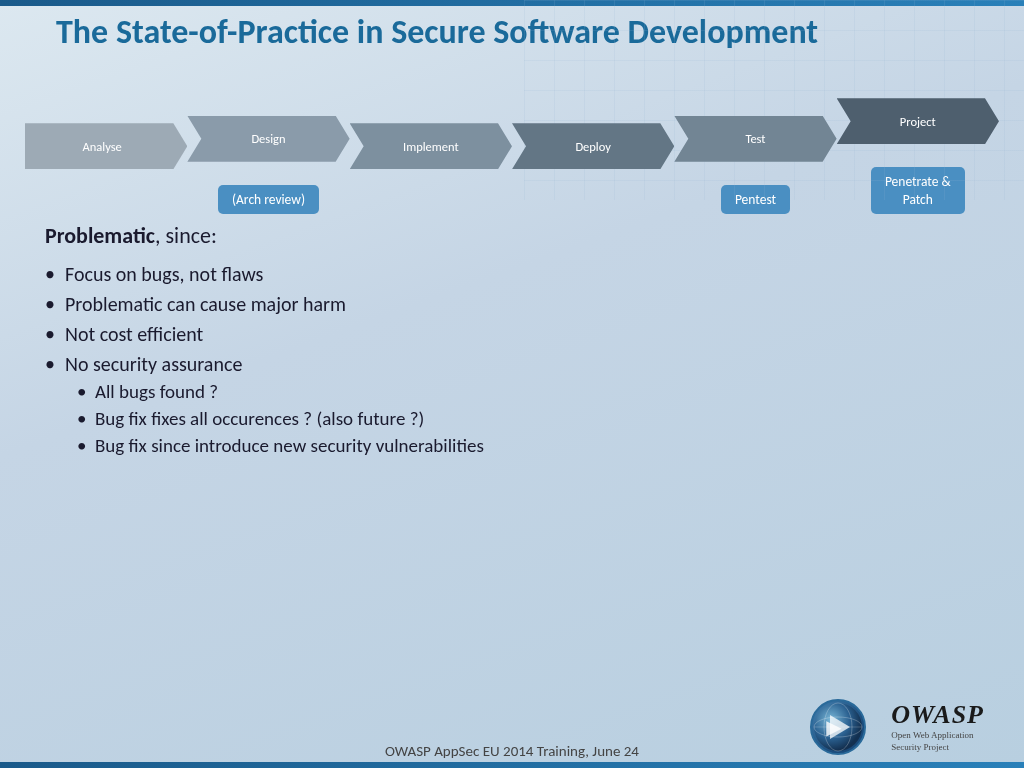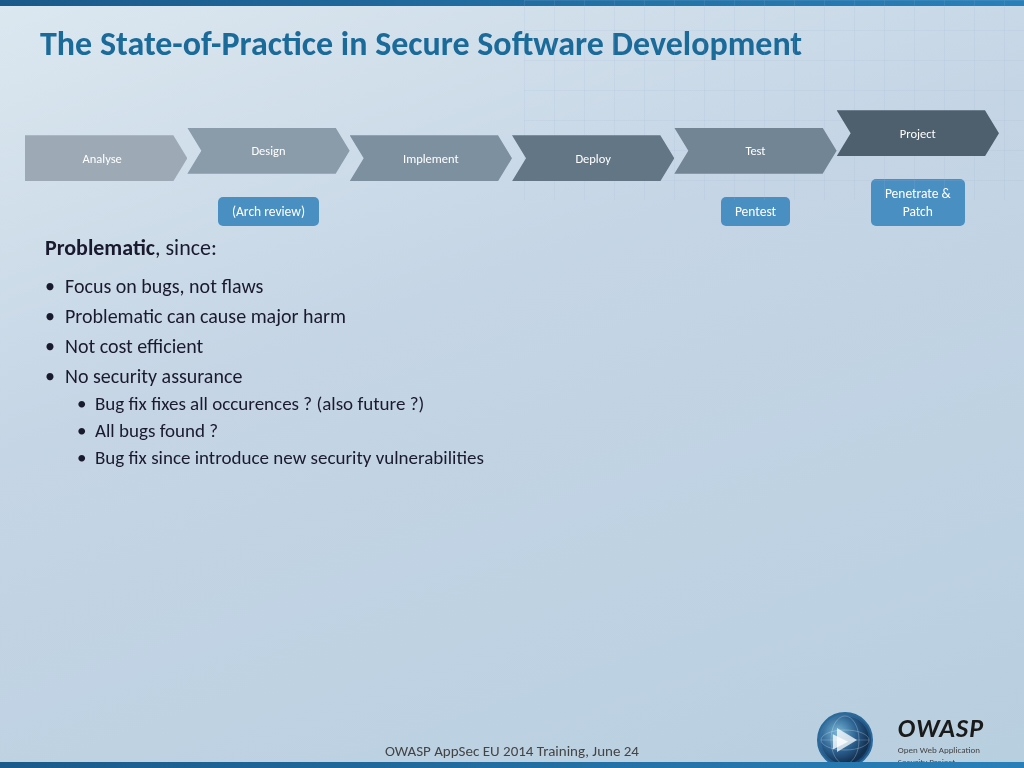--- a/index.html
+++ b/index.html
@@ -46,21 +46,22 @@
     .bottom-bar {
       height: 6px;
       background: linear-gradient(90deg, #1a5a8a, #2980b9);
       width: 100%;
       position: absolute;
       bottom: 0;
       left: 0;
     }
 
     .header {
-      padding: 18px 40px 10px 40px;
+      padding: 6px 40px 10px 40px;
+      margin-left: 16px;
     }
 
     .title {
       font-size: 34px;
       font-weight: bold;
       color: #1a6a9a;
       line-height: 1.2;
     }
 
     
@@ -129,24 +130,25 @@
 
     .footer-text {
       font-size: 15px;
       color: #444;
       text-align: right;
     }
 
     .owasp-logo {
       position: absolute;
       right: 40px;
-      bottom: 0;
+      bottom: 13px;
       display: flex;
       align-items: center;
       gap: 25px;
+      font-family: Liberation Serif, serif;
     }
 
     .owasp-globe {
       width: 56px;
       height: 56px;
       border-radius: 50%;
       background: radial-gradient(circle at 38% 38%, #5ba0d0, #1a4a7a 70%);
       border: 2px solid #2a6a9a;
       display: flex;
       align-items: center;
@@ -310,24 +312,24 @@
       <li>
         <span>Problematic can cause major harm</span>
       </li>
       <li>
         <span>Not cost efficient</span>
       </li>
       <li>
         <span>No security assurance</span>
         <ul class="sub-list">
           <li>
-            <span>Bug fix fixes all occurences ? (also future ?)</span>
+            <span>All bugs found ?</span>
           </li>
           <li>
-            <span>All bugs found ?</span>
+            <span>Bug fix fixes all occurences ? (also future ?)</span>
           </li>
           <li>
             <span>Bug fix since introduce new security vulnerabilities</span>
           </li>
         </ul>
       </li>
     </ul>
   </div>
 
   <div class="footer">

